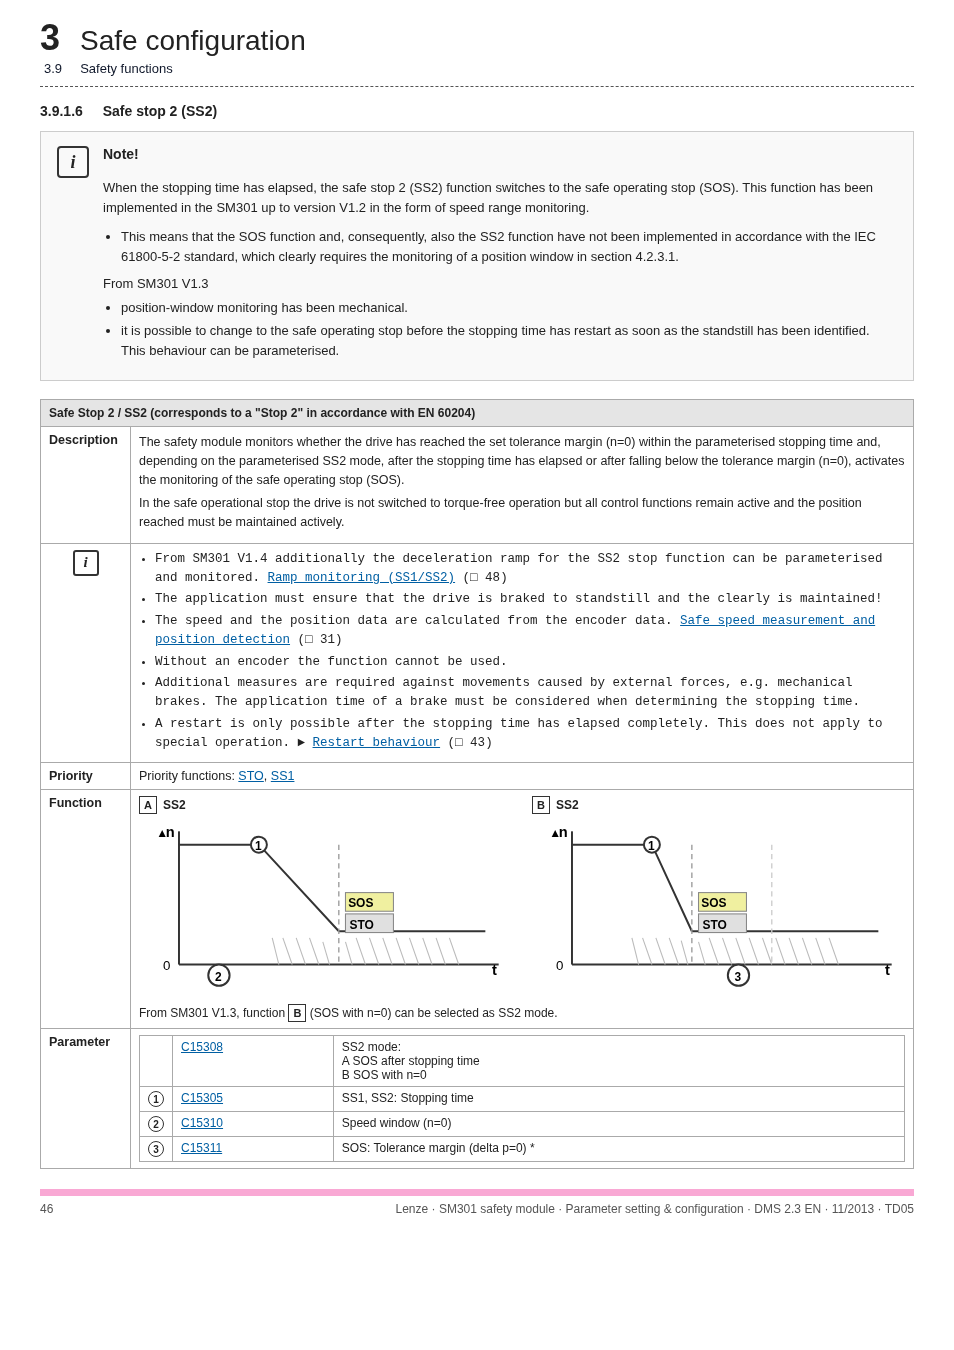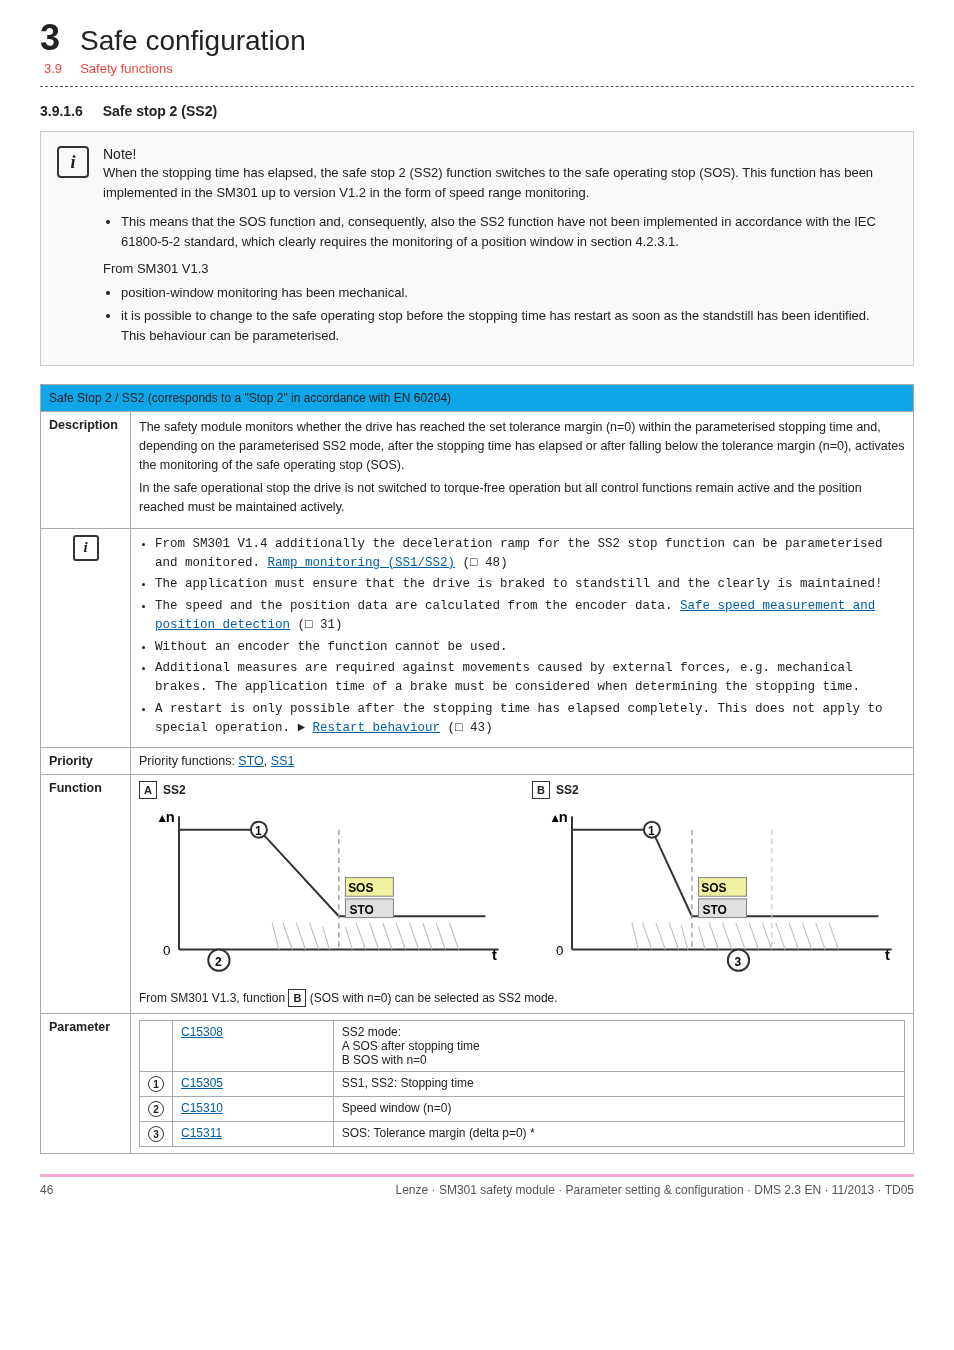--- a/index.html
+++ b/index.html
@@ -22,21 +22,21 @@
       font-size: 36px;
       font-weight: bold;
       line-height: 1;
     }
     .chapter-title {
       font-size: 28px;
       font-weight: normal;
     }
     .section-ref {
       font-size: 13px;
-      color: #ef4444;
+      color: #0f172a;
       margin-bottom: 8px;
       padding-left: 4px;
     }
     .divider {
       border: none;
       border-top: 1px dashed #555;
       margin: 10px 0 16px 0;
     }
     .subsection-title {
       font-weight: bold;
@@ -64,41 +64,41 @@
       display: flex;
       align-items: center;
       justify-content: center;
       font-weight: bold;
       font-size: 18px;
       flex-shrink: 0;
       font-style: italic;
       font-family: Georgia, serif;
     }
     .note-content { flex: 1; }
-    .note-title { font-weight: normal; font-size: 14px; margin-bottom: 1px; }
+    .note-title { font-weight: bold; font-size: 14px; margin-bottom: 16px; }
     .note-content p { margin-bottom: 10px; line-height: 1.5; }
     .note-content ul { margin-left: 18px; margin-bottom: 6px; }
     .note-content ul li { margin-bottom: 4px; line-height: 1.5; }
     .note-content .from-label { margin-top: 8px; margin-bottom: 4px; font-weight: normal; }
 
     
     .main-table {
       width: 100%;
       border-collapse: collapse;
       font-size: 12.5px;
       margin-bottom: 10px;
     }
     .main-table td, .main-table th {
       border: 1px solid #aaa;
       padding: 6px 8px;
       vertical-align: top;
     }
     .main-table .header-row td {
-      background: #0ea5e9;
-      font-weight: normal;
+      background: #e5e5e5;
+      font-weight: bold;
       font-size: 12px;
     }
     .main-table .label-cell {
       font-weight: bold;
       width: 90px;
       white-space: nowrap;
     }
     .main-table .content-cell { }
     .main-table p { margin-bottom: 5px; line-height: 1.5; }
     .main-table ul { margin-left: 16px; margin-bottom: 4px; font-family: Liberation Mono, monospace; }
@@ -172,21 +172,21 @@
     }
     .param-link { color: #005fa3; text-decoration: underline; }
 
     
     .page-footer {
       display: flex;
       justify-content: space-between;
       margin-top: 20px;
       font-size: 12px;
       color: #555;
-      border-top: 3px solid #f9a8d4;
+      border-top: 7px solid #f9a8d4;
       padding-top: 6px;
     }
 
     
     .badge {
       display: inline-flex;
       align-items: center;
       justify-content: center;
       width: 18px;
       height: 18px;

